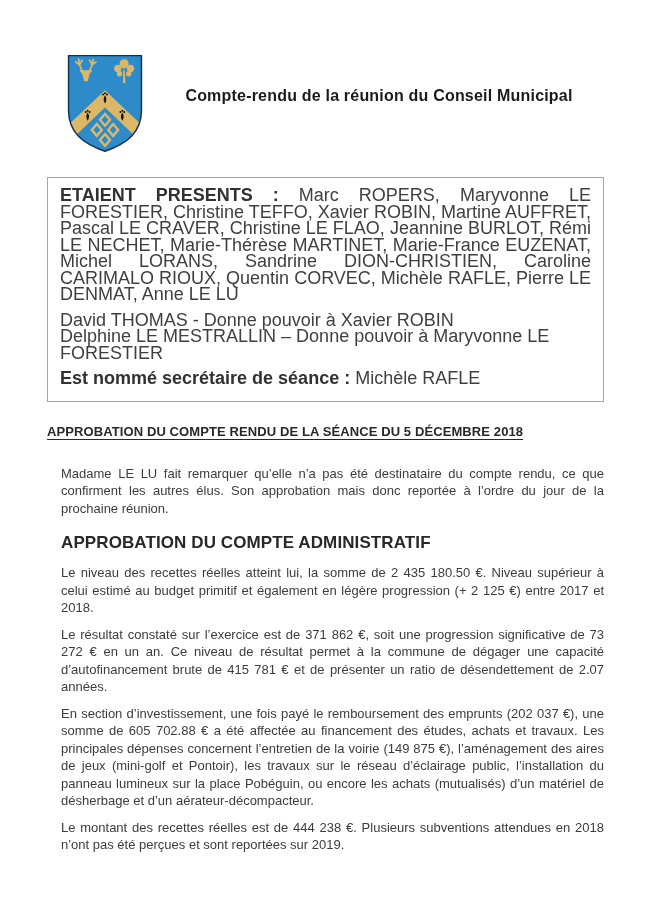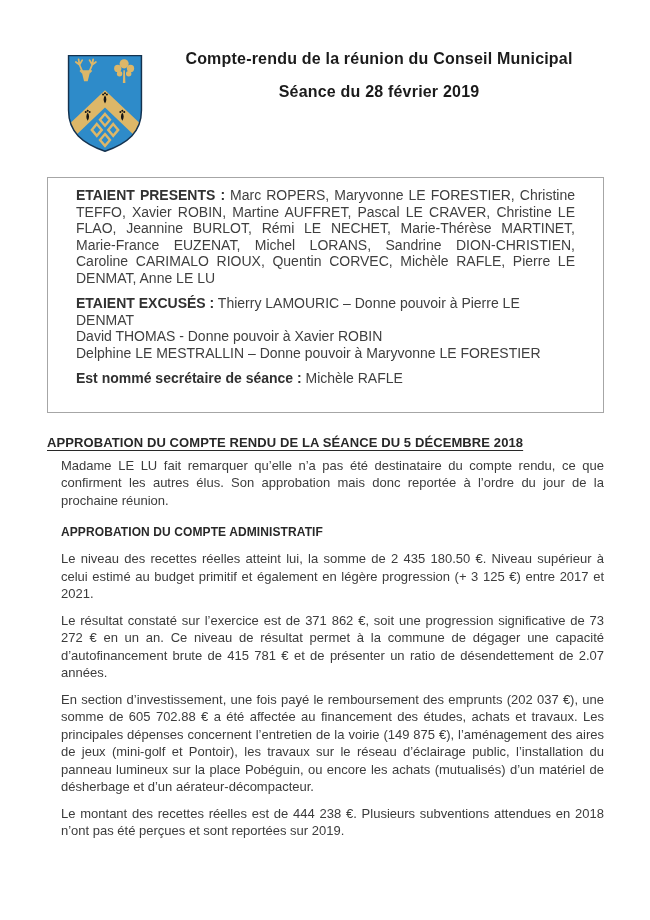--- a/index.html
+++ b/index.html
@@ -5,48 +5,48 @@
   html,body{margin:0;padding:0;background:#ffffff;}
   body{
     width:650px;height:920px;
     font-family:"Liberation Sans", sans-serif;
     color:#3a3a3a;
     -webkit-font-smoothing:antialiased;
   }
   .page{position:relative;width:650px;height:920px;overflow:hidden;background:#fff;}
 
   
-  .doc-header{display:flex;align-items:flex-start;padding:50px 46px 0 64px;}
+  .doc-header{display:flex;align-items:center;padding:50px 46px 0 64px;}
   .crest{flex:0 0 auto;}
   .crest svg{width:82px;height:106px;display:block;}
   .titles{flex:1;text-align:center;color:#1b1b1b;padding-left:8px;}
   .titles .t1{font-size:16px;font-weight:bold;margin:0 0 15px;letter-spacing:.2px;}
   .titles .t2{font-size:16px;font-weight:bold;margin:0;letter-spacing:.2px;}
 
   
   .attendance{
     margin:21px 46px 0 47px;
     border:1px solid #a6a6a6;
-    padding:9px 28px 10px;
-    font-size:14px;line-height:16.5px;color:#3f3f3f;
+    padding:9px 12px 10px;
+    font-size:18px;line-height:16.5px;color:#3f3f3f;
   }
   .attendance p{margin:0 0 9px;}
-  .attendance p:last-child{margin-bottom:15px;}
+  .attendance p:last-child{margin-bottom:4px;}
   .jst{text-align:justify;}
   .lbl{font-weight:bold;color:#313131;}
   .exline{display:block;}
 
   
   main{margin:22px 46px 0 47px;font-size:13px;}
   .sec-heading{
-    font-size:13px;font-weight:bold;color:#282828;margin:0 0 7px;
+    font-size:13px;font-weight:bold;color:#282828;margin:0 0 26px;
     text-decoration:underline;text-underline-offset:3px;letter-spacing:.1px;
   }
   .sec-heading.gap-top{margin-top:20px;}
-  .sub-heading{font-size:12px;font-weight:bold;color:#282828;margin:16px 0 11px 14px;letter-spacing:.1px;}
+  .sub-heading{font-size:17px;font-weight:bold;color:#282828;margin:16px 0 11px 14px;letter-spacing:.1px;}
   p.body{ text-align:justify;line-height:17.5px;margin:0 0 9px 14px;color:#3c3c3c;}
 </style>
 </head>
 <body>
 
 <div class="page">
 
   <header class="doc-header">
     <div class="crest">
       <svg viewBox="0 0 90 112" xmlns="http://www.w3.org/2000/svg">
@@ -100,46 +100,43 @@
             <path d="M54,79 L59.5,85.5 L54,92 L48.5,85.5 Z"></path>
             <path d="M45,90 L50.5,96.5 L45,103 L39.5,96.5 Z"></path>
           </g>
         </g>
 
         <path d="M5 4 H85 V64 C85 88 70 100 45 109 C20 100 5 88 5 64 Z" fill="none" stroke-width="1.6" stroke="#14324f"></path>
       </svg>
     </div>
     <div class="titles">
       <div class="t1">Compte-rendu de la réunion du Conseil Municipal</div>
-      <div class="t2">Séance du 28 février 2019</div>
     </div>
   </header>
 
   <section class="attendance">
     <p class="jst"><span class="lbl">ETAIENT PRESENTS :</span>
       <span>Marc ROPERS, Maryvonne LE FORESTIER, Christine TEFFO, Xavier ROBIN, Martine AUFFRET, Pascal LE CRAVER, Christine LE FLAO, Jeannine BURLOT, Rémi LE NECHET, Marie-Thérèse MARTINET, Marie-France EUZENAT, Michel LORANS, Sandrine DION-CHRISTIEN, Caroline CARIMALO RIOUX,  Quentin CORVEC, Michèle RAFLE, Pierre LE DENMAT, Anne LE LU</span></p>
 
     <p>
-      <span class="exline"><span class="lbl">ETAIENT EXCUSÉS :</span>
-        <span>Thierry LAMOURIC – Donne pouvoir à Pierre LE DENMAT</span></span>
       <span class="exline">David THOMAS - Donne pouvoir à  Xavier ROBIN</span>
       <span class="exline">Delphine LE MESTRALLIN – Donne pouvoir à Maryvonne LE FORESTIER</span>
     </p>
 
     <p><span class="lbl">Est nommé secrétaire de séance :</span>
       <span>Michèle RAFLE</span></p>
   </section>
 
   <main>
     <h3 class="sec-heading">APPROBATION DU COMPTE RENDU DE LA SÉANCE DU 5 DÉCEMBRE 2018</h3>
     <p class="body">Madame LE LU fait remarquer qu’elle n’a pas été destinataire du compte rendu, ce que confirment les autres élus. Son approbation mais donc reportée à l’ordre du jour de la prochaine réunion.</p>
 
 
     <h4 class="sub-heading">APPROBATION DU COMPTE ADMINISTRATIF</h4>
 
-    <p class="body">Le niveau des recettes réelles atteint lui, la somme de 2 435 180.50 €. Niveau supérieur à celui estimé au budget primitif et également en légère progression (+ 3 125 €) entre 2017 et 2021.</p>
+    <p class="body">Le niveau des recettes réelles atteint lui, la somme de 2 435 180.50 €. Niveau supérieur à celui estimé au budget primitif et également en légère progression (+ 2 125 €) entre 2017 et 2018.</p>
     <p class="body">Le résultat constaté sur l’exercice est de 371 862 €, soit une progression significative de 73 272 € en un an. Ce niveau de résultat permet à la commune de dégager une capacité d’autofinancement brute de 415 781 € et de présenter un ratio de désendettement de 2.07 années.</p>
     <p class="body">En section d’investissement, une fois payé le remboursement des emprunts (202 037 €), une somme de 605 702.88 € a été affectée au financement des études, achats et travaux. Les principales dépenses concernent l’entretien de la voirie (149 875 €), l’aménagement des aires de jeux (mini-golf et Pontoir), les travaux sur le réseau d’éclairage public, l’installation du panneau lumineux sur la place Pobéguin, ou encore les achats (mutualisés) d’un matériel de désherbage et d’un aérateur-décompacteur.</p>
     <p class="body">Le montant des recettes réelles est de 444 238 €. Plusieurs subventions attendues en 2018 n’ont pas été perçues et sont reportées sur 2019.</p>
 
   </main>
 
 </div>
 
 </body></html>

